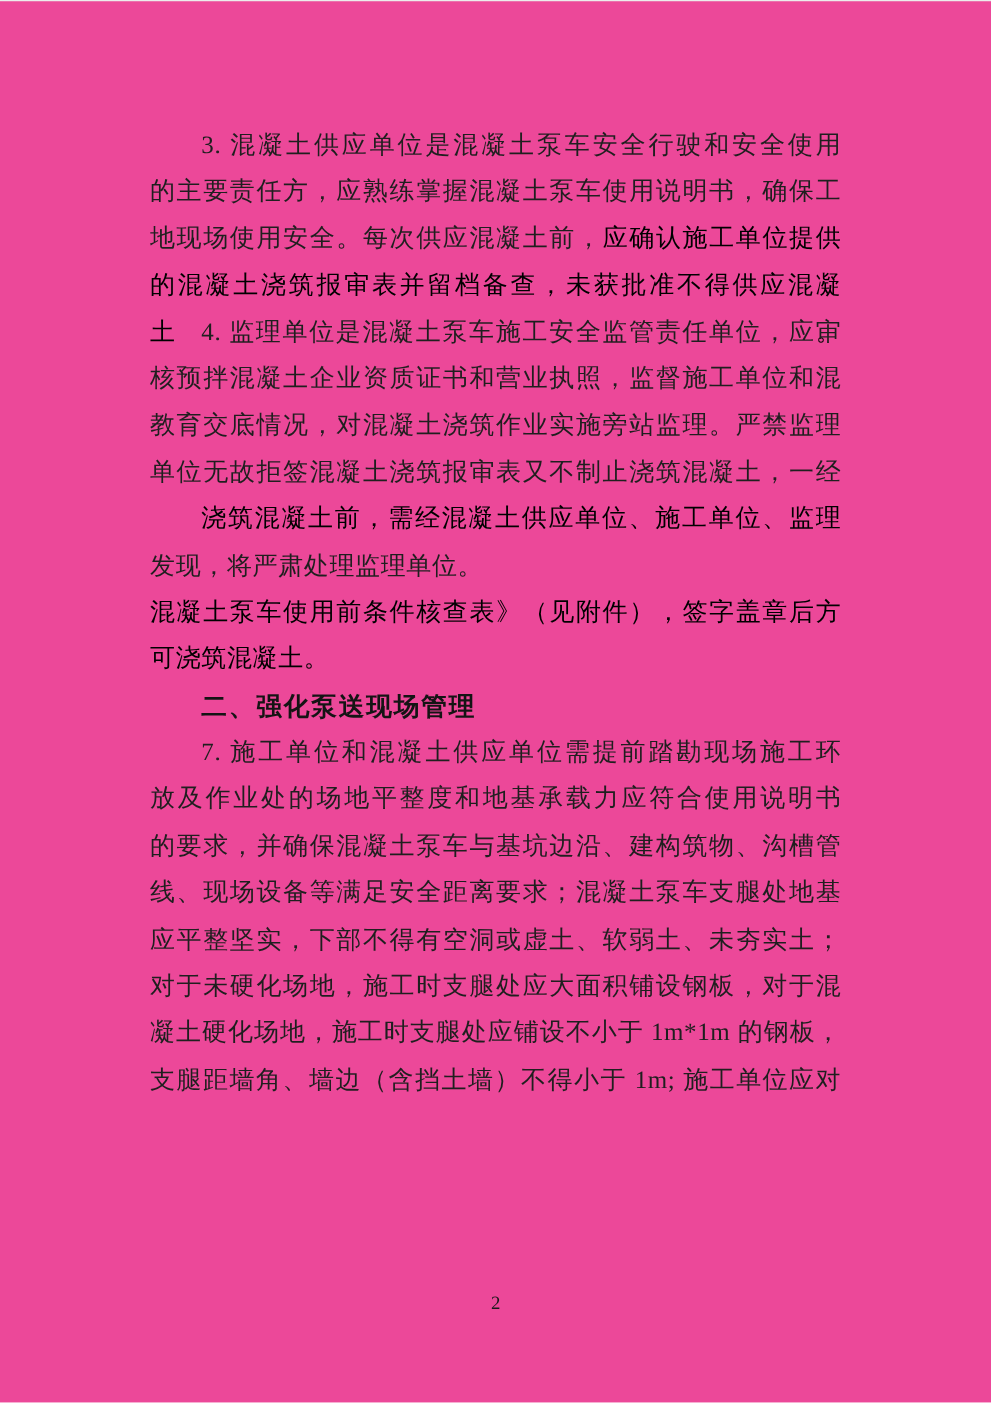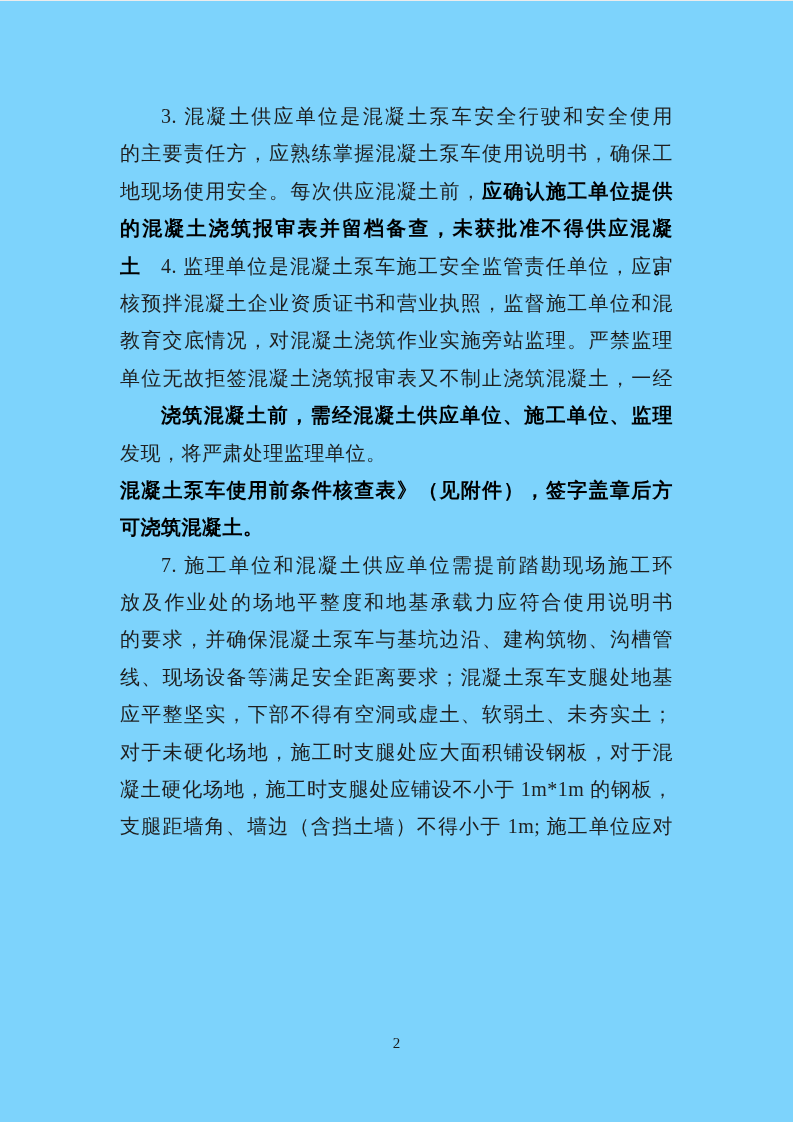--- a/index.html
+++ b/index.html
@@ -2,21 +2,21 @@
 <html><head>
 <meta charset="utf-8">
 <style>
   * { margin: 0; padding: 0; box-sizing: border-box; }
   html, body { background: #ffffff; }
   .page {
     position: relative;
     width: 793px;
     height: 1122px;
     margin: 0 auto;
-    background: #7dd3fc;
+    background: #ec4899;
     border-top: 1px solid #ececec;
     overflow: hidden;
     font-family: "Liberation Serif", "DejaVu Serif", serif;
     color: #1f1f1f;
   }
   .content {
     position: absolute;
     top: 97px;
     left: 120px;
     width: 553px;
@@ -28,21 +28,21 @@
     text-align: justify;
     letter-spacing: 0.5px;
     white-space: pre;
   }
   .line.justify {
     text-align-last: justify;
     white-space: normal;
   }
   .line.indent { padding-left: 41px; }
   .line .bold {
-    font-weight: 700;
+    font-weight: 400;
     color: #000000;
   }
   .line.heading {
     font-family: "Liberation Sans", "DejaVu Sans", sans-serif;
     font-weight: 600;
     color: #141414;
     font-size: 20.5px;
     letter-spacing: 1.5px;
   }
   .footer {
@@ -66,20 +66,21 @@
       <div class="line justify"><span>地现场使用安全。每次供应混凝土前，</span><span class="bold">应确认施工单位提供</span></div>
       <div class="line justify"><span class="bold">的混凝土浇筑报审表并留档备查，未获批准不得供应混凝土。</span></div>
       <div class="line indent justify"><span>4. 监理单位是混凝土泵车施工安全监管责任单位，应审</span></div>
       <div class="line justify"><span>核预拌混凝土企业资质证书和营业执照，监督施工单位和混</span></div>
       <div class="line justify"><span>教育交底情况，对混凝土浇筑作业实施旁站监理。严禁监理</span></div>
       <div class="line justify"><span>单位无故拒签混凝土浇筑报审表又不制止浇筑混凝土，一经</span></div>
       <div class="line indent justify"><span class="bold">浇筑混凝土前，需经混凝土供应单位、施工单位、监理</span></div>
       <div class="line"><span>发现，将严肃处理监理单位。</span></div>
       <div class="line justify"><span class="bold">混凝土泵车使用前条件核查表》（见附件），签字盖章后方</span></div>
       <div class="line"><span class="bold">可浇筑混凝土。</span></div>
+      <div class="line indent heading"><span>二、强化泵送现场管理</span></div>
       <div class="line indent justify"><span>7. 施工单位和混凝土供应单位需提前踏勘现场施工环</span></div>
       <div class="line justify"><span>放及作业处的场地平整度和地基承载力应符合使用说明书</span></div>
       <div class="line justify"><span>的要求，并确保混凝土泵车与基坑边沿、建构筑物、沟槽管</span></div>
       <div class="line justify"><span>线、现场设备等满足安全距离要求；混凝土泵车支腿处地基</span></div>
       <div class="line justify"><span>应平整坚实，下部不得有空洞或虚土、软弱土、未夯实土；</span></div>
       <div class="line justify"><span>对于未硬化场地，施工时支腿处应大面积铺设钢板，对于混</span></div>
       <div class="line justify"><span>凝土硬化场地，施工时支腿处应铺设不小于 1m*1m 的钢板，</span></div>
       <div class="line justify"><span>支腿距墙角、墙边（含挡土墙）不得小于 1m; 施工单位应对</span></div>
     </div>
   <div class="footer">

